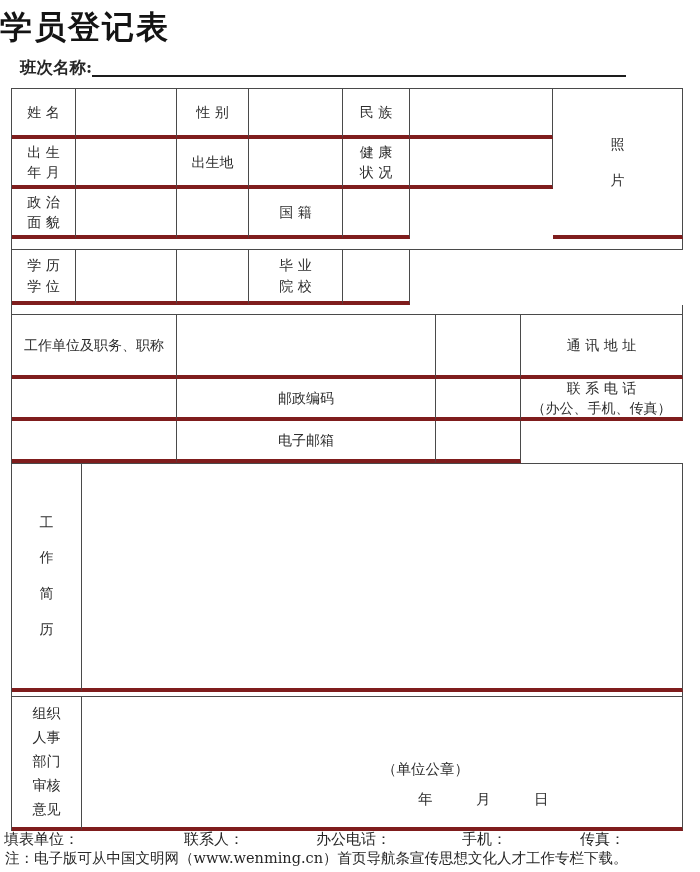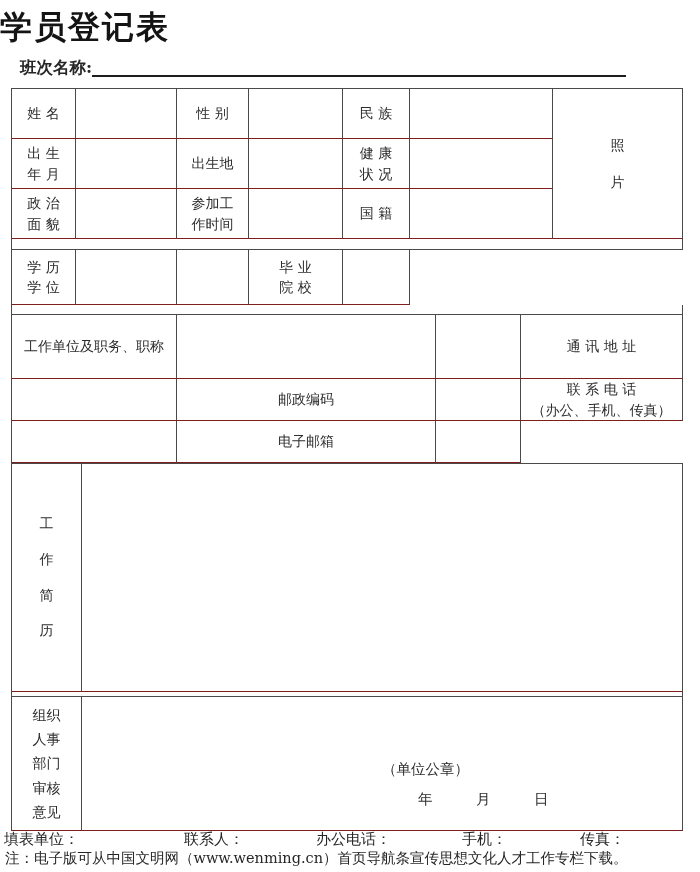--- a/index.html
+++ b/index.html
@@ -20,38 +20,38 @@
   .fill-line{
     width:534px;height:1px;border-bottom:2px solid #1d1d1d;margin-bottom:2px;
   }
   .form-table{position:absolute;top:88px;left:11px;width:672px;}
   .tbl{
     display:grid;box-sizing:border-box;width:672px;
     border-top:1px solid #4a4a4a;border-left:1px solid #4a4a4a;
   }
   .cell{
     box-sizing:border-box;
-    border-right:1px solid #4a4a4a;border-bottom:1px solid #7f1d1d;
+    border-right:1px solid #4a4a4a;border-bottom:4px solid #7f1d1d;
     display:flex;align-items:center;justify-content:center;
     text-align:center;font-size:14px;line-height:1.45;
     white-space:pre-line;color:#2d2d2d;padding:2px;
   }
   .tbl-gap{
     box-sizing:border-box;width:672px;
     border-left:1px solid #4a4a4a;border-right:1px solid #4a4a4a;
   }
   .gap-a{height:10px;} .gap-b{height:9px;} .gap-c{height:4px;}
   .tblA{grid-template-columns:64px 101px 72px 94px 67px 143px auto;grid-template-rows:50px 50px 50px;}
   .tblB{grid-template-columns:64px 101px 72px 94px 67px auto;grid-template-rows:55px;}
   .tblC{grid-template-columns:165px 259px 85px auto;grid-template-rows:64px 42px 42px;}
   .tblD{grid-template-columns:70px auto;grid-template-rows:228px;}
   .tblE{grid-template-columns:70px auto;grid-template-rows:134px;}
   .photo-cell{grid-column:7;grid-row:1/4;line-height:1.3;}
   .resume-label{line-height:2.55;font-size:14px;}
-  .review-label{line-height:1.72;font-size:14px;}
+  .review-label{line-height:1.72;font-size:14px;font-family:Liberation Serif, serif;}
   .seal-cell{position:relative;}
   .seal-line1{position:absolute;left:300px;top:62px;font-size:14.5px;white-space:pre;}
   .seal-line2{position:absolute;left:336px;top:92px;font-size:14.5px;white-space:pre;}
   .footer-line{position:absolute;top:830px;left:0;width:700px;height:18px;font-size:15px;color:#262626;}
   .footer-line span{position:absolute;white-space:pre;text-align:right;}
   .f-unit{left:4px;} .f-contact{left:184px;} .f-office{left:316px;} .f-mobile{left:462px;} .f-fax{left:580px;}
   .note-line{position:absolute;top:849px;left:5px;width:692px;font-size:14.5px;color:#262626;white-space:pre;}
 </style>
 </head>
 <body>
@@ -81,22 +81,20 @@
     <div class="cell"></div>
     <div class="cell">出生地</div>
     <div class="cell"></div>
     <div class="cell">健 康
 状 况</div>
     <div class="cell"></div>
 
     <div class="cell">政 治
 面 貌</div>
     <div class="cell"></div>
-    <div class="cell">参加工
-作时间</div>
     <div class="cell"></div>
     <div class="cell">国 籍</div>
     <div class="cell"></div>
   </div>
 
   <div class="tbl-gap gap-a"></div>
 
   <div class="tbl tblB">
     <div class="cell">学 历
 学 位</div>

